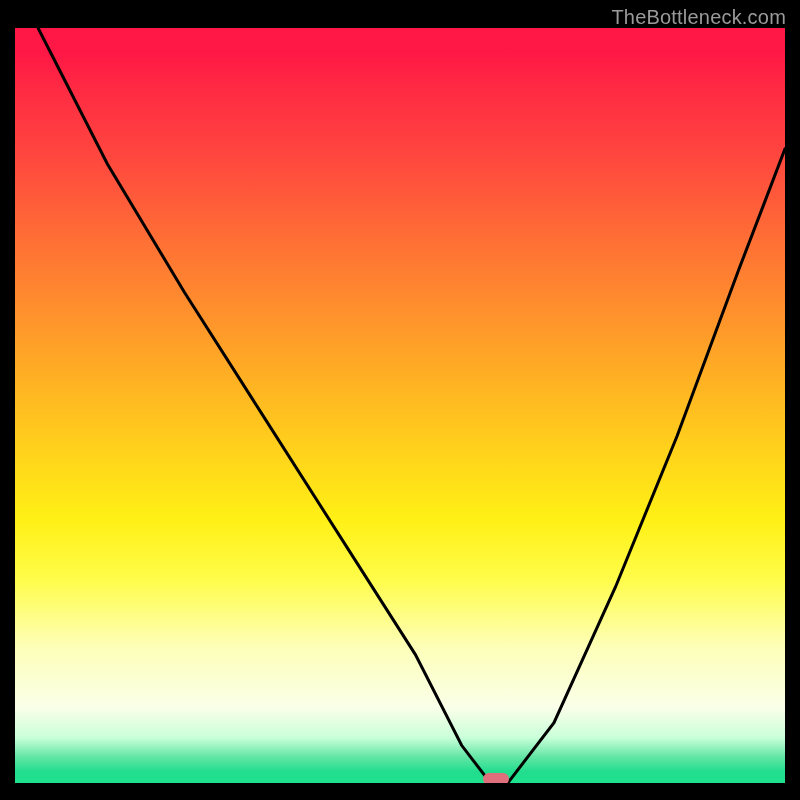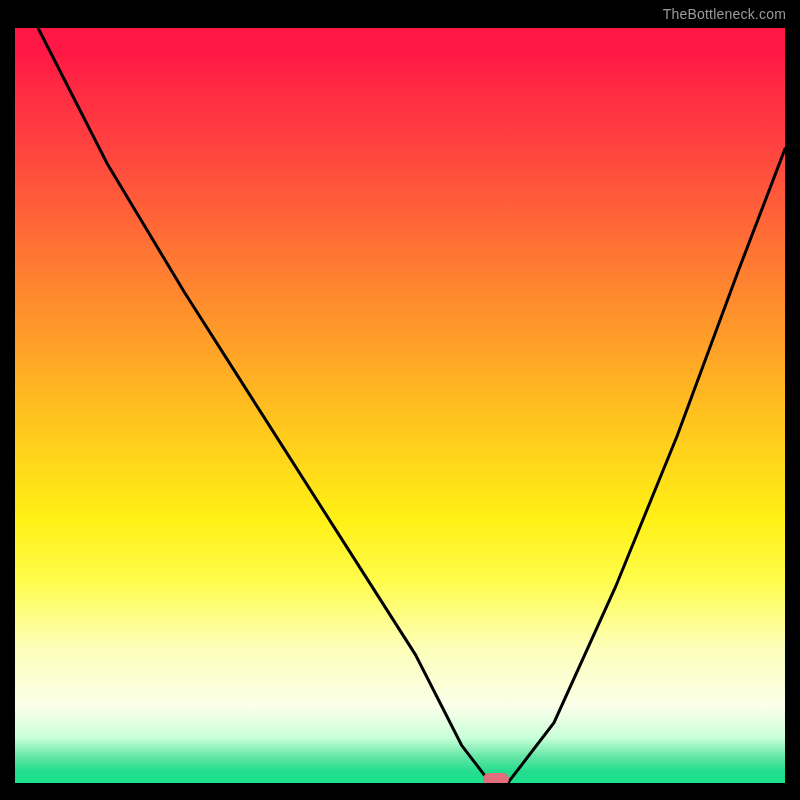--- a/index.html
+++ b/index.html
@@ -47,21 +47,21 @@
       #64e6a6 96.5%,
       #22dd8e 98.5%,
       #1de28e 100%
     );
   }
   .watermark {
     position: absolute;
     top: 6px;
     right: 14px;
     color: #9a9a9a;
-    font-size: 14px;
+    font-size: 20px;
     font-weight: 500;
     letter-spacing: 0.2px;
   }
   .curve-svg {
     position: absolute;
     inset: 0;
     width: 100%;
     height: 100%;
   }
   .curve-path {

